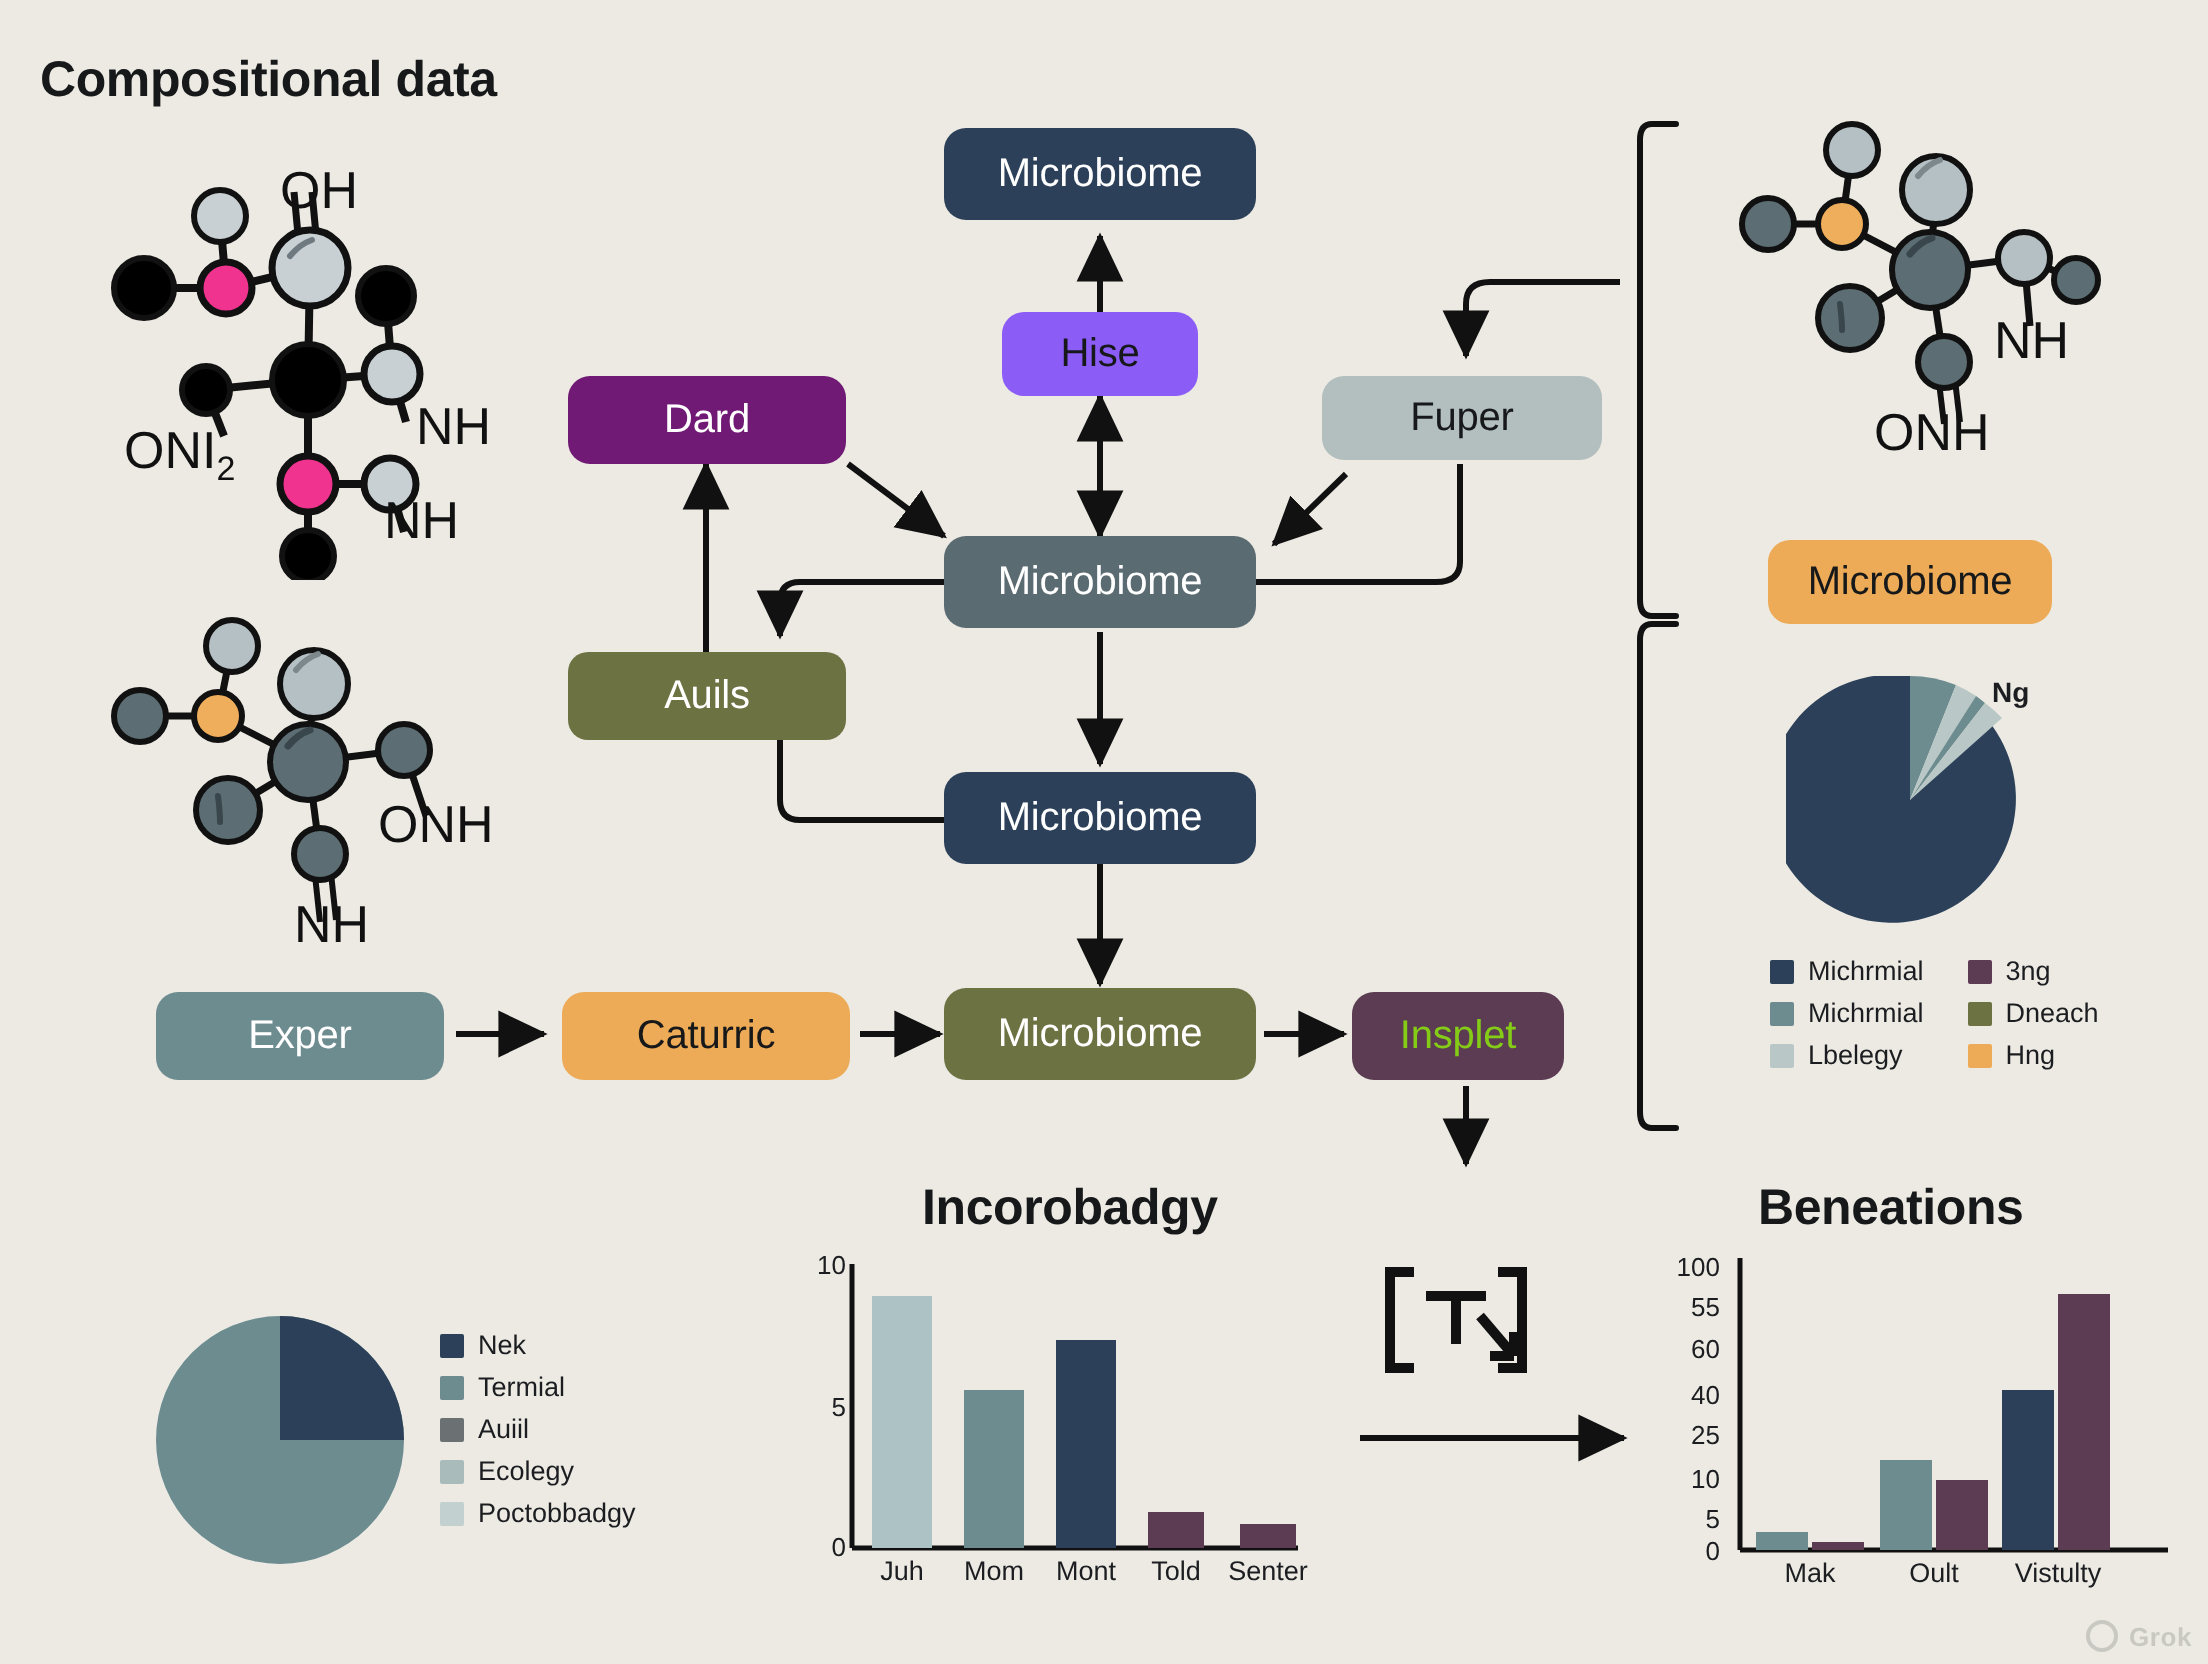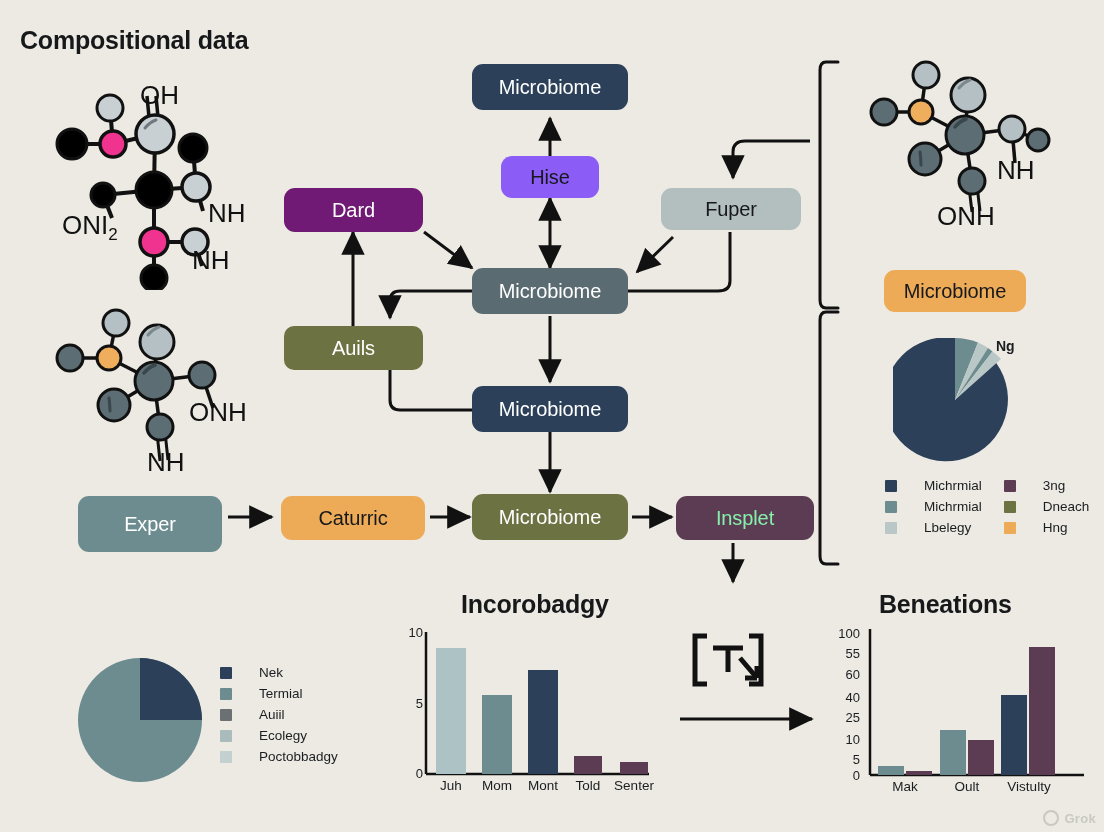--- a/index.html
+++ b/index.html
@@ -50,21 +50,20 @@
     height: 832px;
     pointer-events: none;
   }
   svg.inline { position: absolute; }
 
   
   .legend-row {
     display: flex;
     align-items: center;
     margin-bottom: 6px;
-    gap: 20px;
   }
   .legend-swatch {
     width: 12px;
     height: 12px;
     margin-right: 7px;
     flex: 0 0 auto;
     border-radius: 1px;
   }
   .legend-label {
     font-size: 13.5px;
@@ -300,27 +299,27 @@
   <div class="node" style="left:661px; top:188px; width:140px; height:42px; background:#b3bfbf; color:#16181a;">Fuper</div>
 
   <div class="node" style="left:284px; top:188px; width:139px; height:44px; background:#701a75; color:#ffffff;">Dard</div>
 
   <div class="node" style="left:472px; top:268px; width:156px; height:46px; background:#5b6b72; color:#ffffff;">Microbiome</div>
 
   <div class="node" style="left:284px; top:326px; width:139px; height:44px; background:#6d7242; color:#ffffff;border-radius:10px;">Auils</div>
 
   <div class="node" style="left:472px; top:386px; width:156px; height:46px; background:#2c4159; color:#ffffff;">Microbiome</div>
 
-  <div class="node" style="left:78px;  top:496px; width:144px; height:56px; background:#6d8c90; color:#ffffff;">Exper</div>
+  <div class="node" style="left:78px;  top:496px; width:144px; height:44px; background:#6d8c90; color:#ffffff;">Exper</div>
 
   <div class="node" style="left:281px; top:496px; width:144px; height:44px; background:#eeab57; color:#16181a;">Caturric</div>
 
   <div class="node" style="left:472px; top:494px; width:156px; height:46px; background:#6d7242; color:#ffffff;">Microbiome</div>
 
-  <div class="node" style="left:676px; top:496px; width:138px; height:44px; background:#5c3c52; color:#86efac;">Insplet</div>
+  <div class="node" style="left:676px; top:496px; width:106px; height:44px; background:#5c3c52; color:#84cc16;">Insplet</div>
 
   <div class="node" style="left:884px; top:270px; width:142px; height:42px; background:#eeab57; color:#16181a;">Microbiome</div>
 
   <svg class="inline" style="left:893px; top:338px;" width="124" height="124" viewBox="0 0 124 124">
 
     <path d="M62 62 L62 0 A62 62 0 1 0 98.8 19.6 Z" fill="#2c4159"></path>
 
     <path d="M62 62 L62 0 A62 62 0 0 1 85 4.5 Z" fill="#6d8c90"></path>
 
     <path d="M62 62 L85 4.5 A62 62 0 0 1 95 10 Z" fill="#b9c8c6"></path>

